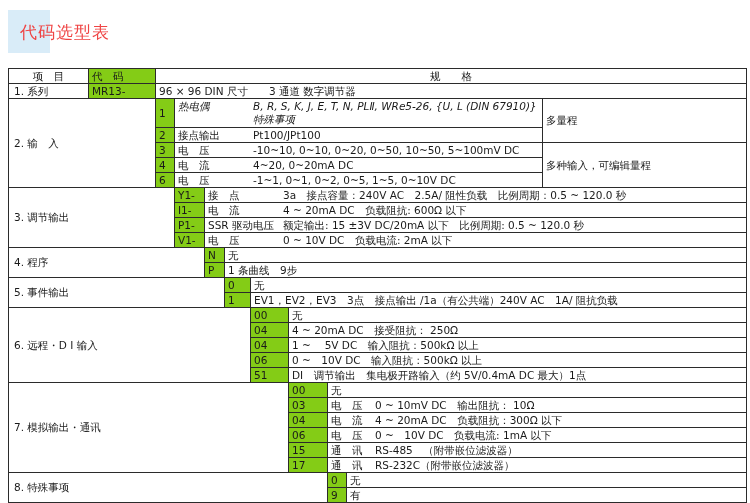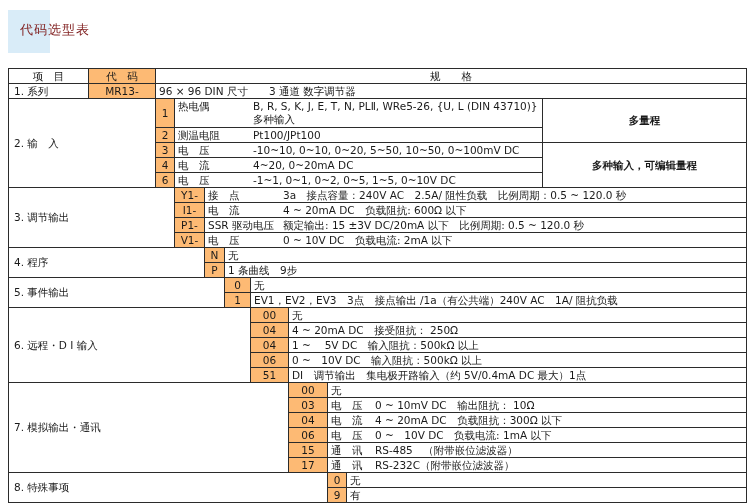--- a/index.html
+++ b/index.html
@@ -1,30 +1,30 @@
 <!DOCTYPE html>
 <html><head>
 <meta charset="utf-8">
 <style>
   html,body{margin:0;padding:0;background:#ffffff;width:750px;height:503px;overflow:hidden;
     font-family:"DejaVu Sans","Liberation Sans",sans-serif;color:#1a1a1a;}
   .title-area{position:relative;height:68px;}
   .title-block{position:absolute;left:8px;top:10px;width:42px;height:43px;background:#d9ecf8;}
-  .title-text{position:absolute;left:20px;top:21px;font-size:13px;color:#7f1d1d;letter-spacing:1px;text-align:center;}
+  .title-text{position:absolute;left:20px;top:21px;font-size:17px;color:#ef4444;letter-spacing:1px;text-align:center;}
   table{border-collapse:collapse;table-layout:fixed;width:738px;margin-left:8px;font-size:10.5px;}
   td{border:1px solid #2b2b2b;padding:0 3px;height:14px;line-height:1.2;
      white-space:nowrap;overflow:hidden;vertical-align:middle;}
   td.hdr{text-align:center;}
-  td.code{background:#fdba74;text-align:center;}
+  td.code{background:#84cc16;text-align:left;}
   td.item{padding-left:5px;}
-  td.note{text-align:center;font-weight:bold;}
+  td.note{text-align:left;}
   td.tc-row{height:28px;}
   .sub{display:inline-block;width:75px;vertical-align:top;}
   .sub7{display:inline-block;width:44px;vertical-align:top;}
-  .flexline{display:flex;}
+  .flexline{display:flex;font-style:italic;}
 </style>
 </head>
 <body>
 
 <div class="title-area">
   <div class="title-block"></div>
   <span class="title-text">代码选型表</span>
 </div>
 
 <table>
@@ -55,37 +55,37 @@
     <td colspan="9">96 × 96 DIN 尺寸　　3 通道 数字调节器</td>
   </tr>
 
   <tr class="tc-row">
     <td class="item" colspan="2" rowspan="5">2. 输　入</td>
     <td class="code tc-row">1</td>
     <td colspan="7">
       <div class="flexline">
         <span class="sub">热电偶</span>
         <span>
-          <div>B, R, S, K, J, E, T, N, PLⅡ, WRe5-26, {U, L (DIN 43710)}</div>
-          <div>多种输入</div>
+          <div>B, R, S, K, J, E, T, N, PLⅡ, WRe5-26, {U, L (DIN 67910)}</div>
+          <div>特殊事项</div>
         </span>
       </div>
     </td>
     <td class="note" rowspan="2">多量程</td>
   </tr>
   <tr>
     <td class="code">2</td>
     <td colspan="7">
-      <span class="sub">测温电阻</span><span>Pt100/JPt100</span>
+      <span class="sub">接点输出</span><span>Pt100/JPt100</span>
     </td>
   </tr>
   <tr>
     <td class="code">3</td>
     <td colspan="7">
-      <span class="sub">电　压</span><span>-10~10, 0~10, 0~20, 5~50, 10~50, 0~100mV DC</span>
+      <span class="sub">电　压</span><span>-10~10, 0~10, 0~20, 0~50, 10~50, 5~100mV DC</span>
     </td>
     <td class="note" rowspan="3">多种输入，可编辑量程</td>
   </tr>
   <tr>
     <td class="code">4</td>
     <td colspan="7">
       <span class="sub">电　流</span><span>4~20, 0~20mA DC</span>
     </td>
   </tr>
   <tr>

